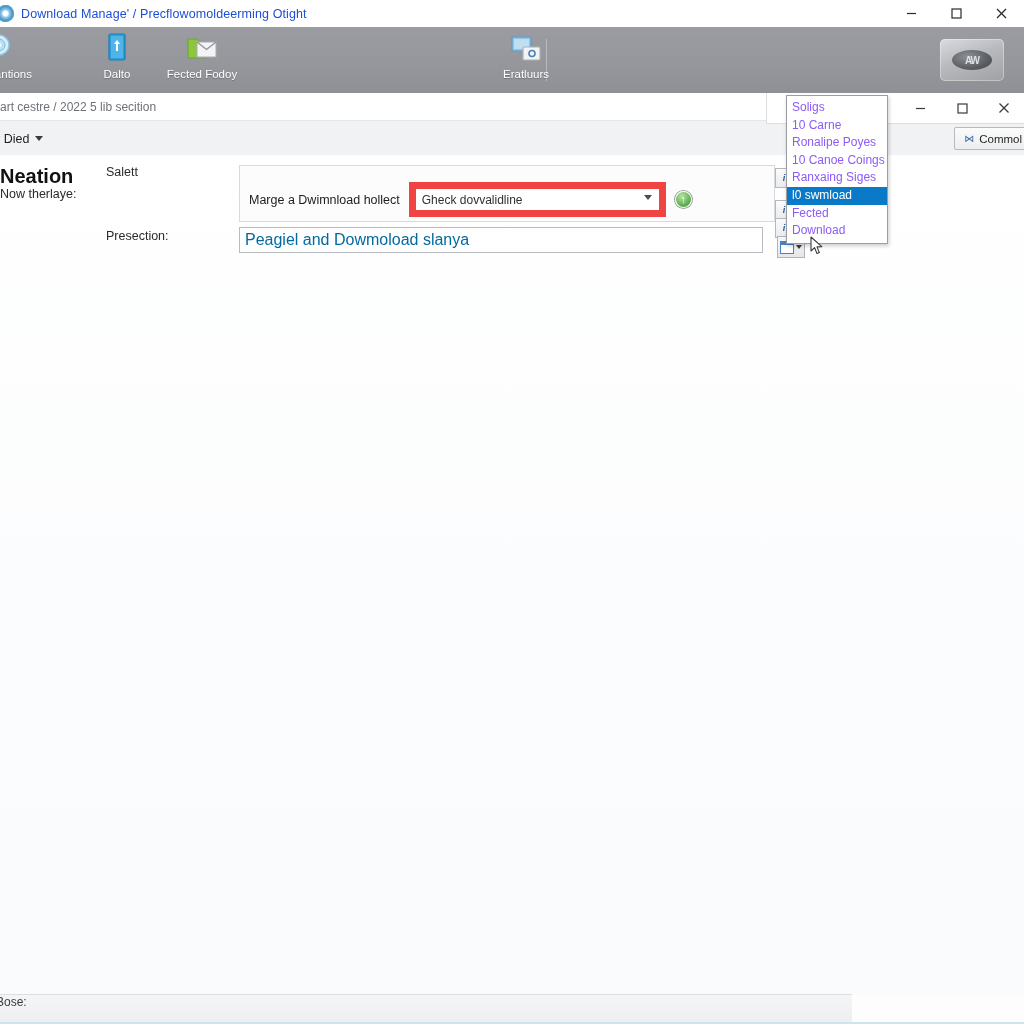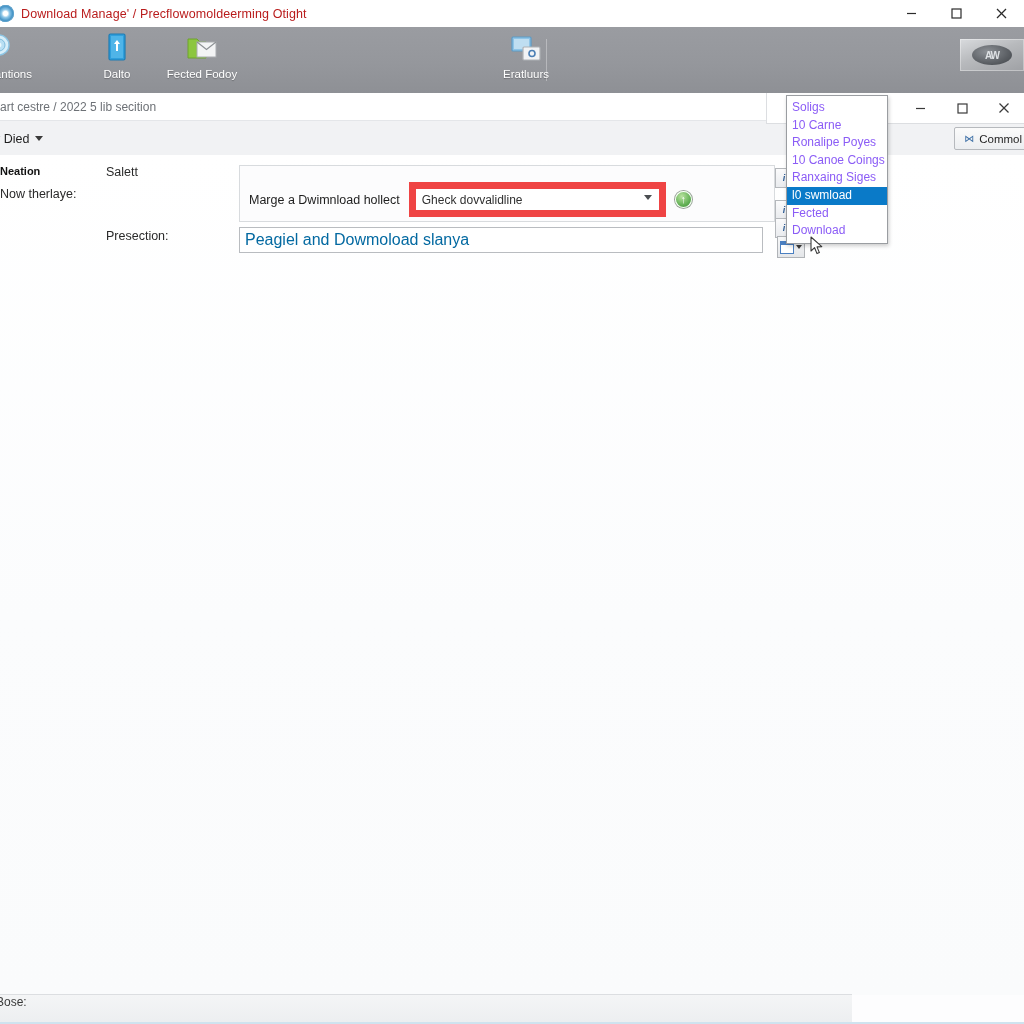--- a/index.html
+++ b/index.html
@@ -16,21 +16,21 @@
     position:absolute;left:0;top:0;width:1024px;height:27px;
     background:#ffffff;border-bottom:1px solid #e3e6e8;
     display:flex;align-items:center;
   }
   .app-icon{
     width:17px;height:17px;margin-left:-3px;margin-right:7px;border-radius:50%;
     background:radial-gradient(circle at 50% 50%,#ffffff 18%,#8fc7e8 34%,#3e8fc4 62%,#2b6f9e 100%);
     box-shadow:inset 0 0 0 1px #5fa3cc;flex:none;
   }
   .title-text{
-    font-size:12.5px;color:#b91c1c;letter-spacing:.1px;
+    font-size:12.5px;color:#1d4ed8;letter-spacing:.1px;
     white-space:nowrap;overflow:hidden;text-overflow:clip;
   }
   .win-ctrls{position:absolute;right:0;top:0;height:27px;display:flex;}
   .win-btn{
     width:45px;height:27px;display:flex;align-items:center;justify-content:center;
     font-size:12px;color:#2b2b2b;background:transparent;
   }
   .win-btn svg{display:block;}
 
   
@@ -45,21 +45,21 @@
   }
   .tb-label{
     font-size:11.5px;color:#ffffff;margin-top:3px;white-space:nowrap;
     text-shadow:0 1px 1px rgba(0,0,0,.28);
   }
   .tb-ico{width:34px;height:34px;position:relative;}
   .tb-sep{
     position:absolute;top:12px;width:1px;height:42px;background:rgba(255,255,255,.32);
   }
   .logo-badge{
-    position:absolute;right:0;top:12px;width:64px;height:32px;border-radius:0;
+    position:absolute;right:20px;top:12px;width:64px;height:42px;border-radius:5px;
     background:linear-gradient(160deg,#d9dbde 0%,#b8babd 45%,#9ea0a4 100%);
     display:flex;align-items:center;justify-content:center;
     box-shadow:inset 0 0 0 1px rgba(255,255,255,.35);
   }
   .logo-badge .oval{
     width:40px;height:20px;border-radius:50%;
     background:radial-gradient(ellipse at 38% 34%,#8d9196 0%,#5d6166 58%,#3e4246 100%);
     display:flex;align-items:center;justify-content:center;
     font-size:10px;color:#dfe2e5;font-weight:bold;letter-spacing:-1px;
   }
@@ -86,21 +86,21 @@
     border:1px solid #b6b9bd;border-radius:2px;
     font-size:11.5px;color:#1f1f1f;white-space:nowrap;
   }
   .cmd-glyph{font-size:10px;color:#3b6ea5;}
 
   
   .form-area{
     position:absolute;left:0;top:155px;width:1024px;height:840px;
     background:linear-gradient(180deg,#ffffff 0%,#fbfcfd 55%,#fafbfc 100%);
   }
-  .lead-head{position:absolute;left:0;top:10px;font-size:11px;font-weight:bold;color:#111;}
+  .lead-head{position:absolute;left:0;top:10px;font-size:20px;font-weight:bold;color:#111;}
   .lead-sub{position:absolute;left:0;top:32px;font-size:12.5px;color:#2a2a2a;}
   .fld-label{position:absolute;font-size:12.5px;color:#2a2a2a;white-space:nowrap;}
 
   .group-box{
     position:absolute;left:239px;top:10px;width:534px;height:55px;
     background:#fcfcfd;border:1px solid #d8dbde;
   }
   .gb-row{position:absolute;left:9px;top:16px;display:flex;align-items:center;gap:9px;}
   .gb-text{font-size:12.5px;color:#1d1d1d;white-space:nowrap;}
   .combo{

